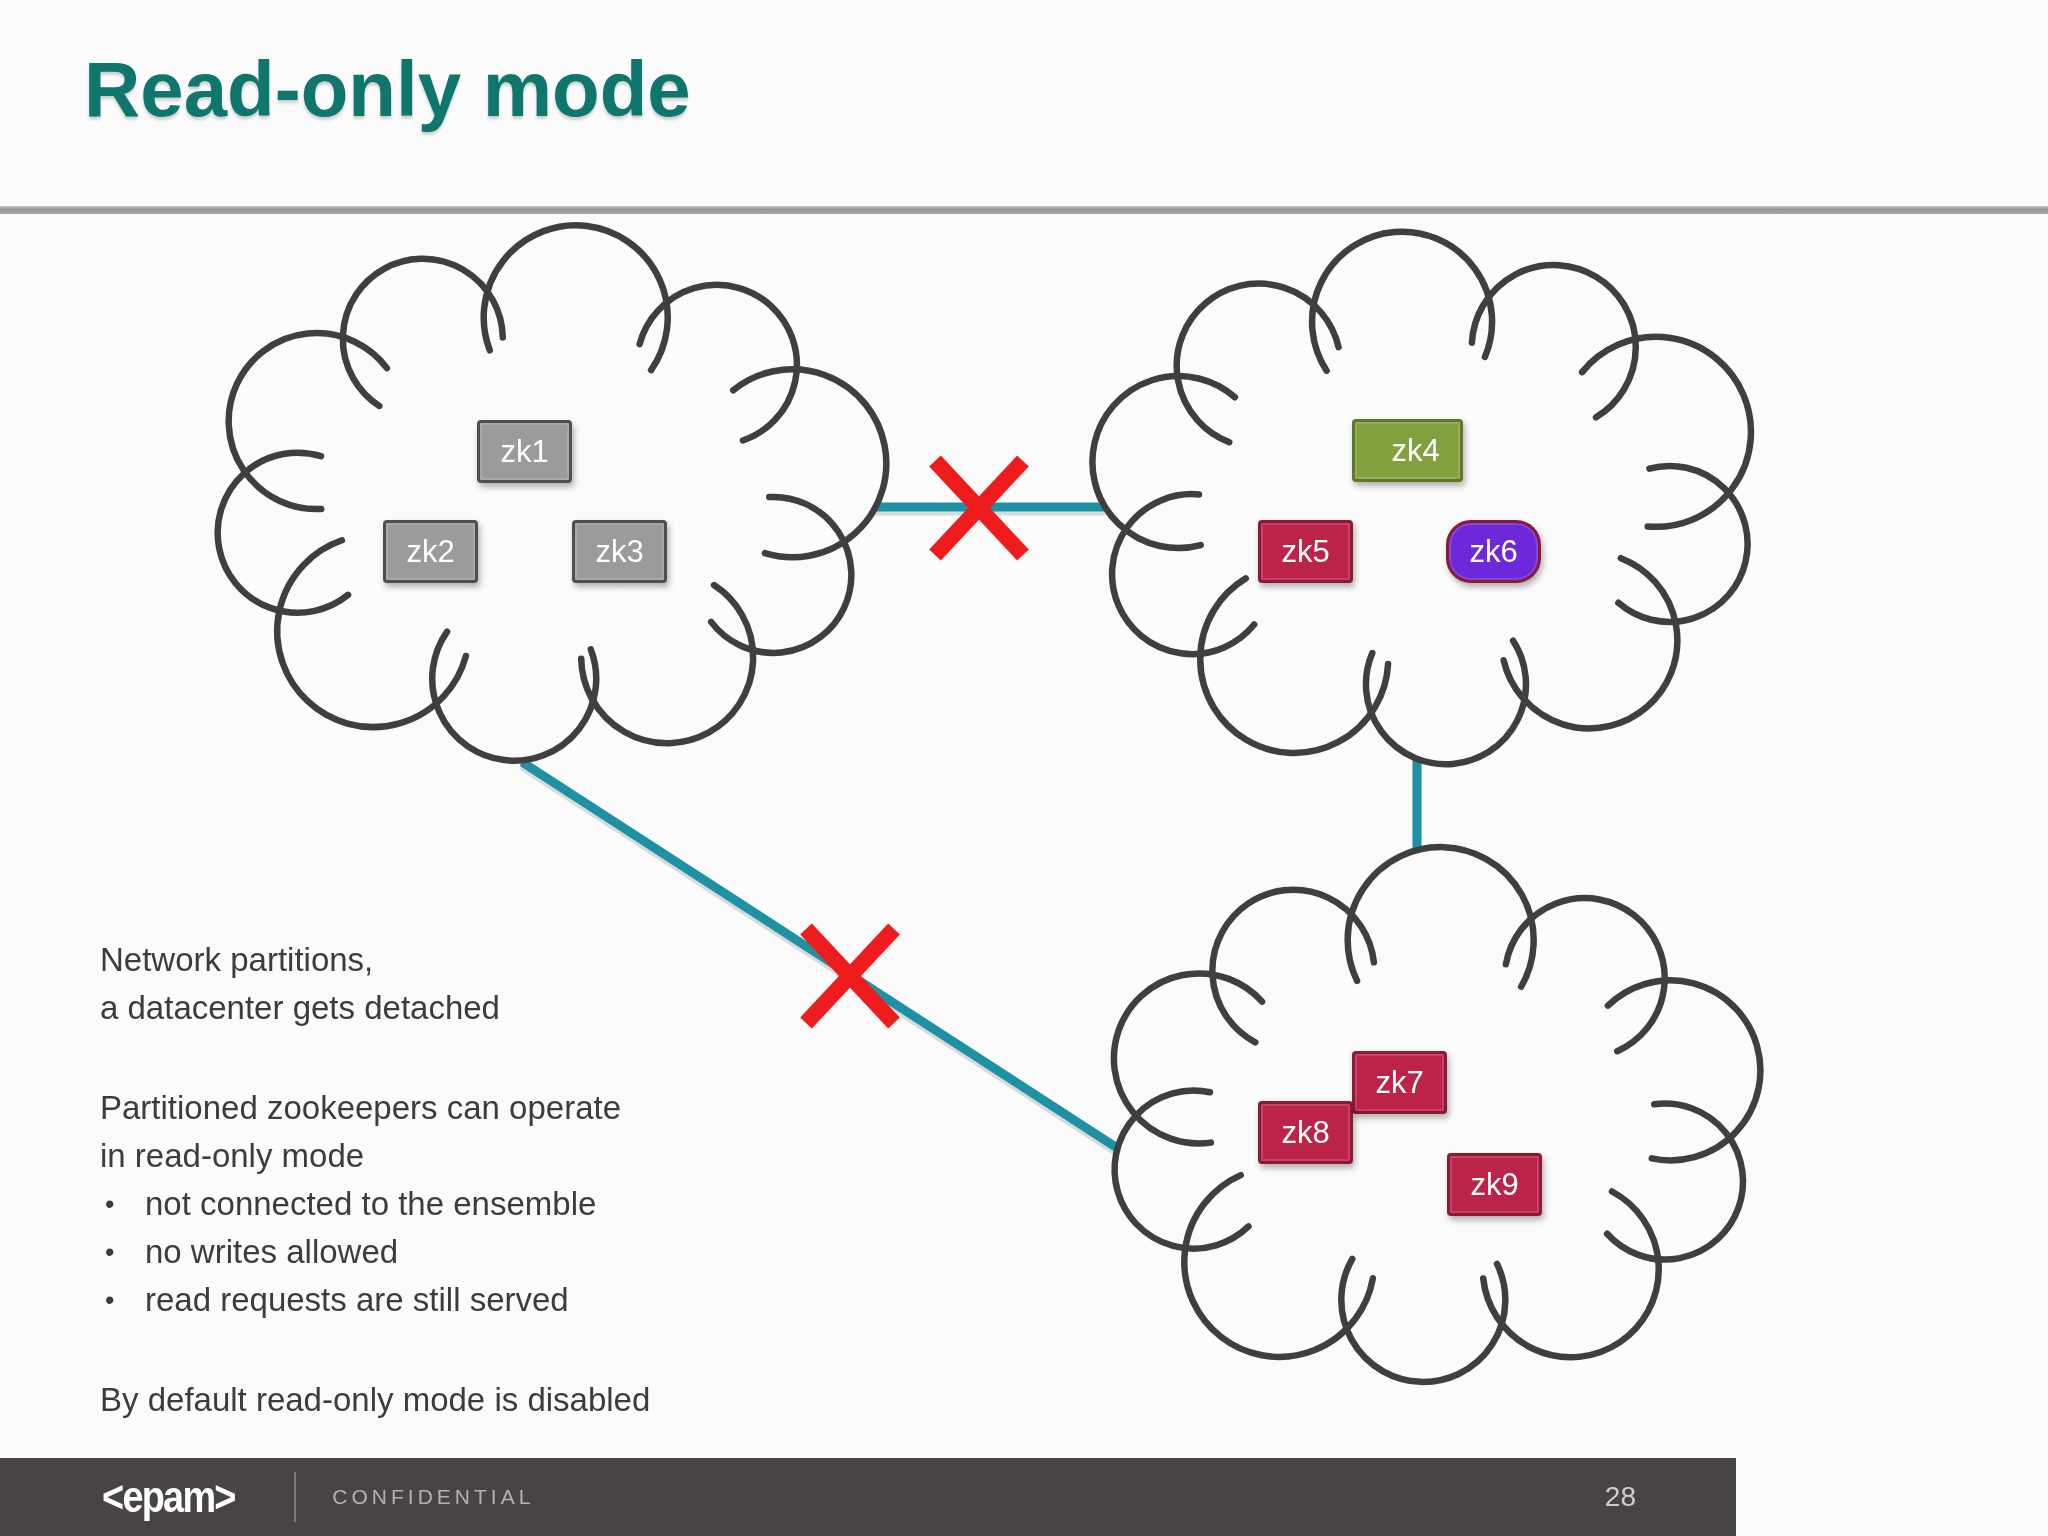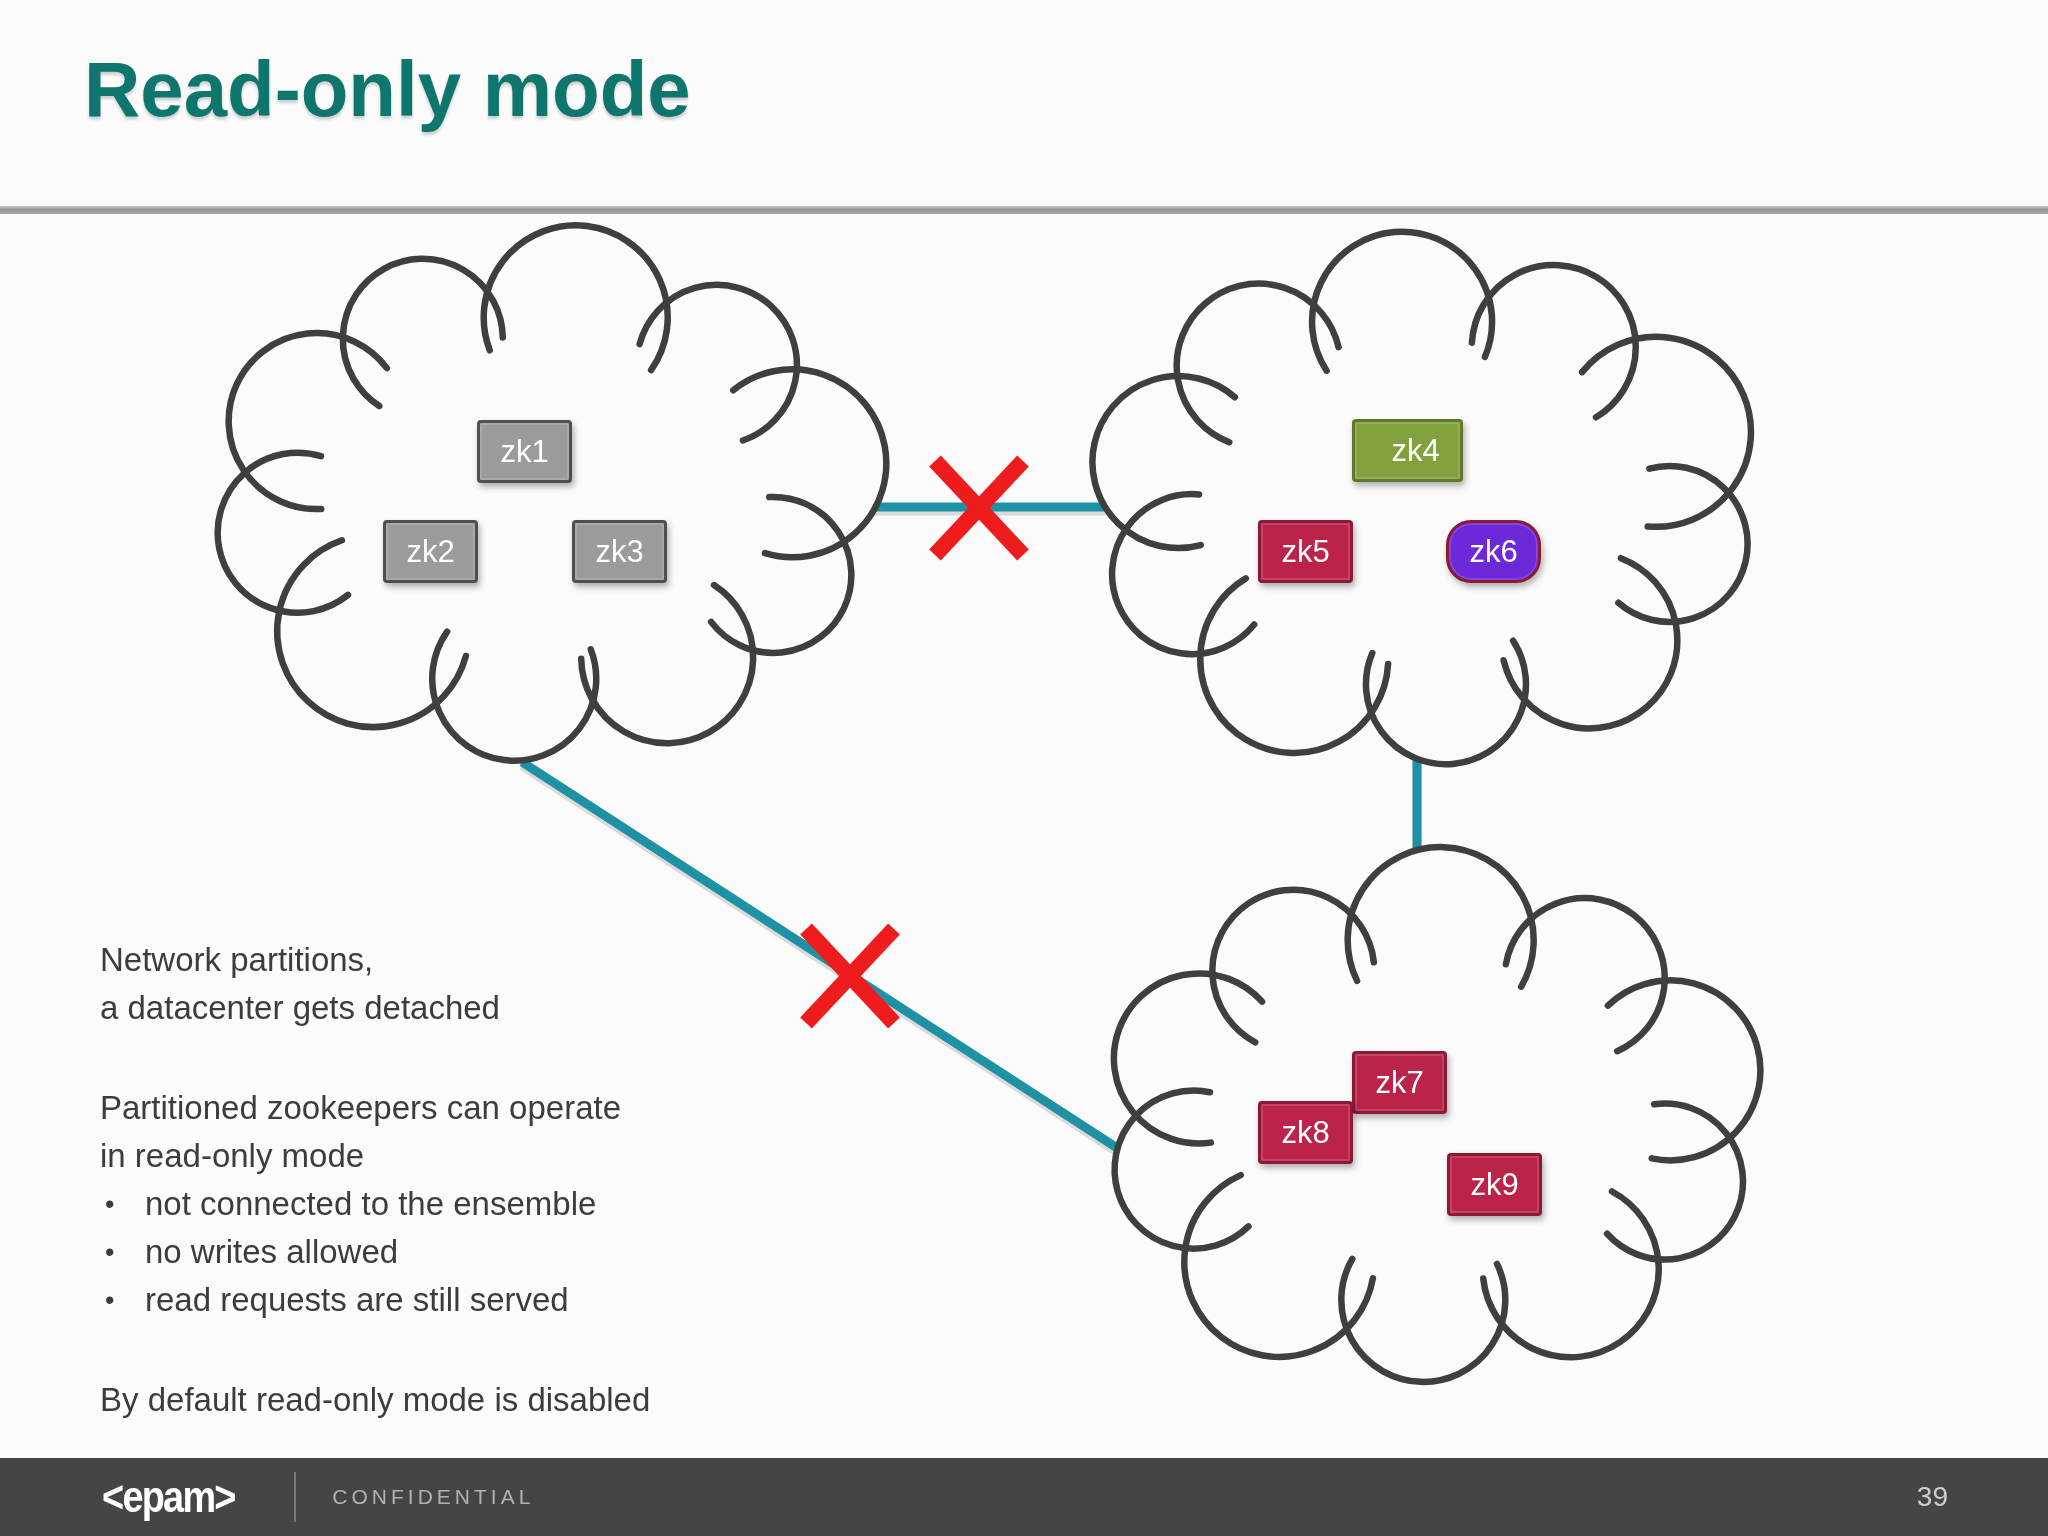--- a/index.html
+++ b/index.html
@@ -44,21 +44,21 @@
   .notes{
     position:absolute;left:84px;top:936px;width:640px;
     font-size:33px;line-height:48px;color:#3c3c3c;margin-left:16px;
   }
   .notes .gap{height:52px;}
   .bullet{display:flex;}
   .bdot{width:40px;flex:0 0 40px;padding-left:5px;font-size:27px;}
 
   
   .footer{
-    position:absolute;left:0;top:1458px;width:2048px;height:78px;
+    position:absolute;left:0;top:1458px;width:1736px;height:78px;
     background:#474443;display:flex;align-items:center;
   }
   .logo{
     margin-left:102px;color:#ffffff;font-weight:bold;font-size:44px;
     letter-spacing:-2px;transform:scaleX(0.86);transform-origin:left center;
     white-space:nowrap;
   }
   .footer-divider{
     width:2px;height:50px;background:#7a7776;margin-left:38px;
   }
@@ -199,16 +199,16 @@
       <span>read requests are still served</span>
     </div>
     <div class="gap"></div>
     <div>By default read-only mode is disabled</div>
   </div>
 
   <div class="footer">
     <div class="logo">&lt;epam&gt;</div>
     <div class="footer-divider"></div>
     <div class="confidential">CONFIDENTIAL</div>
-    <div class="page-number">39</div>
+    <div class="page-number">28</div>
   </div>
 
 </div>
 
 </body></html>

